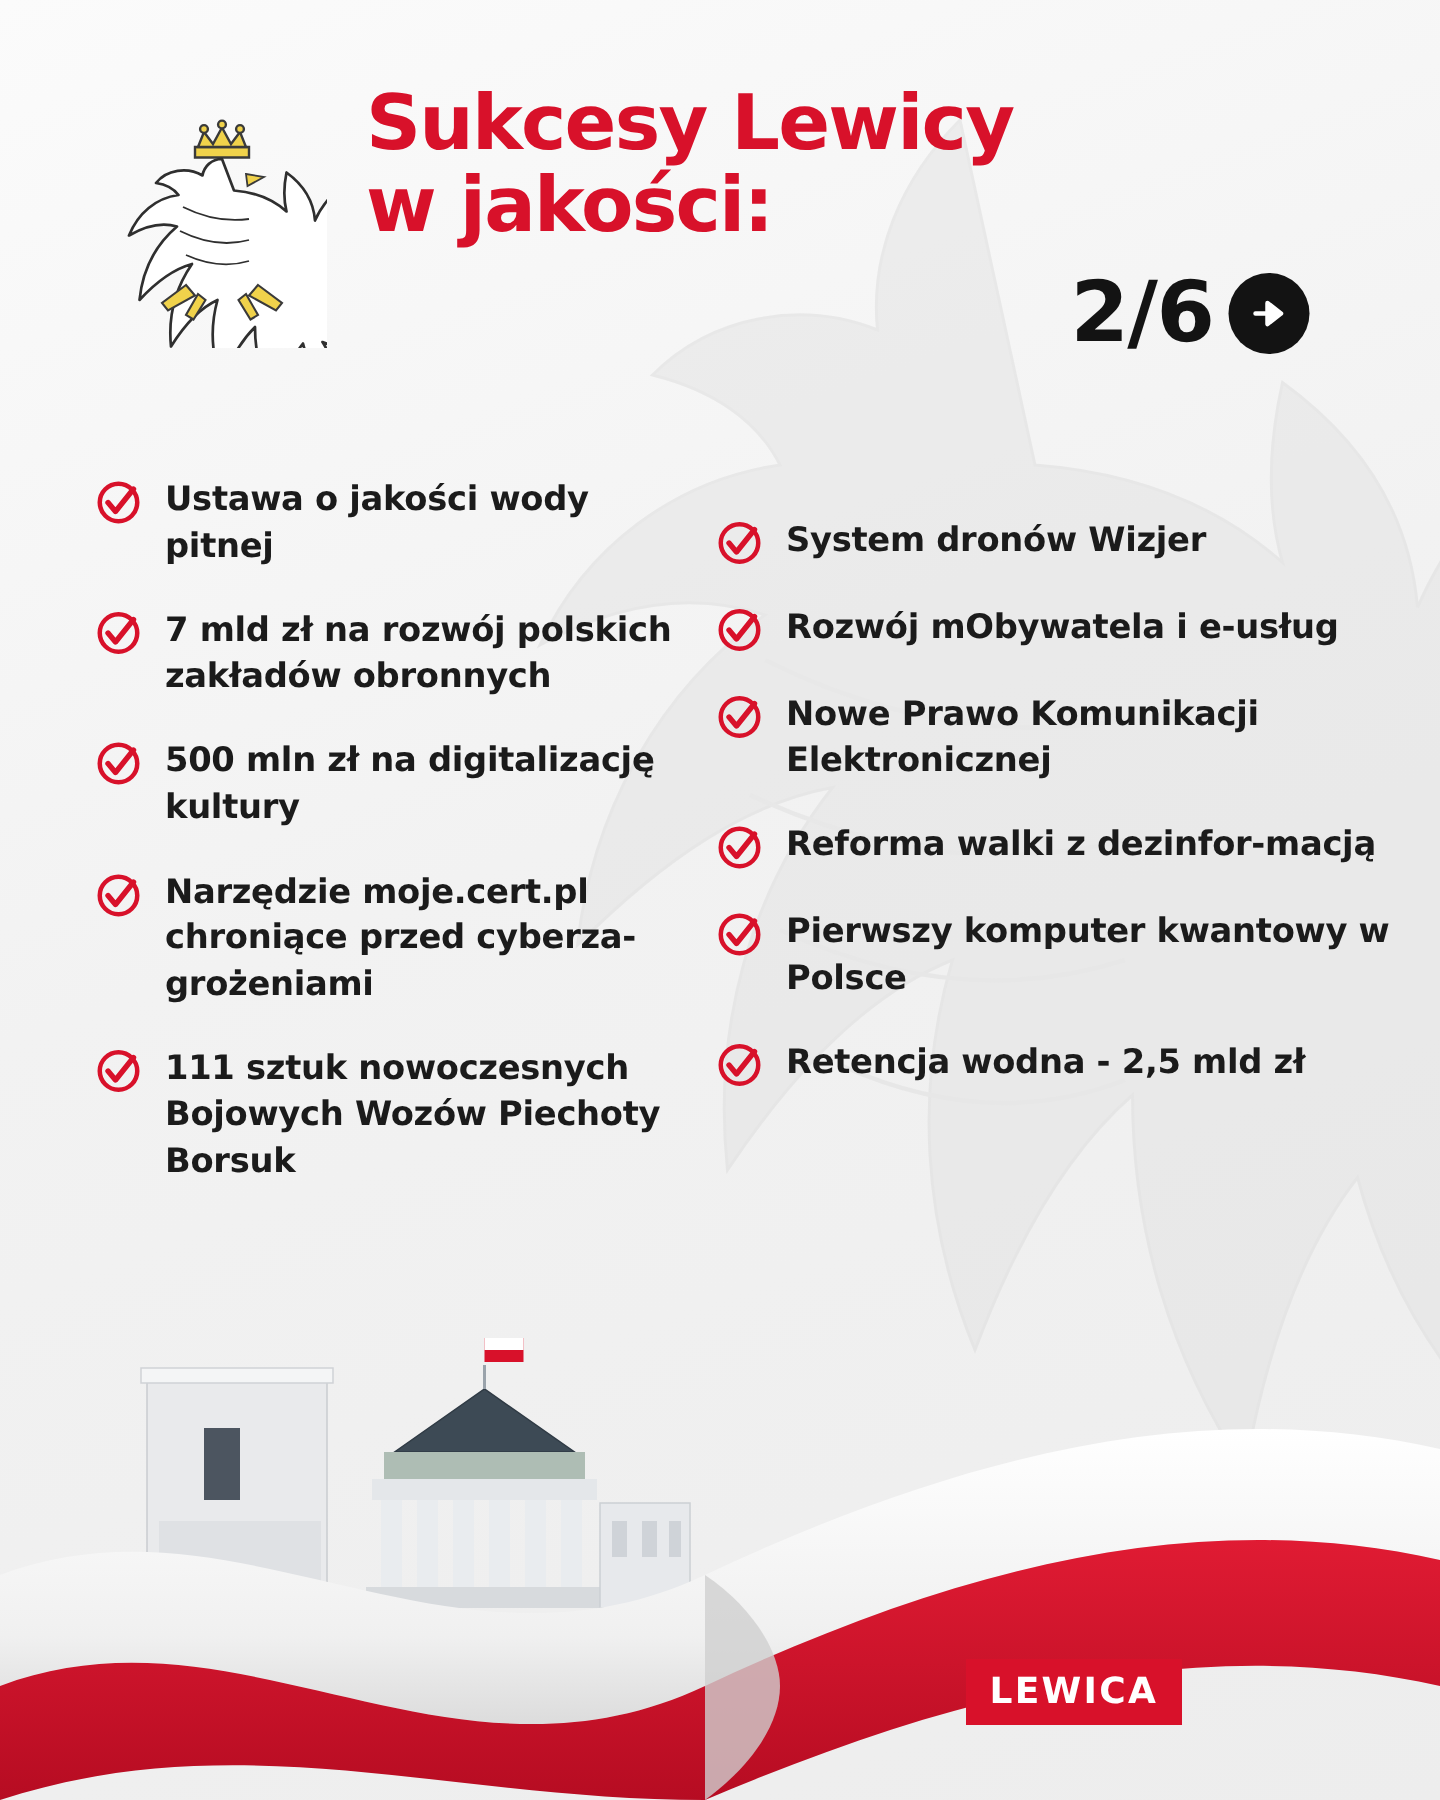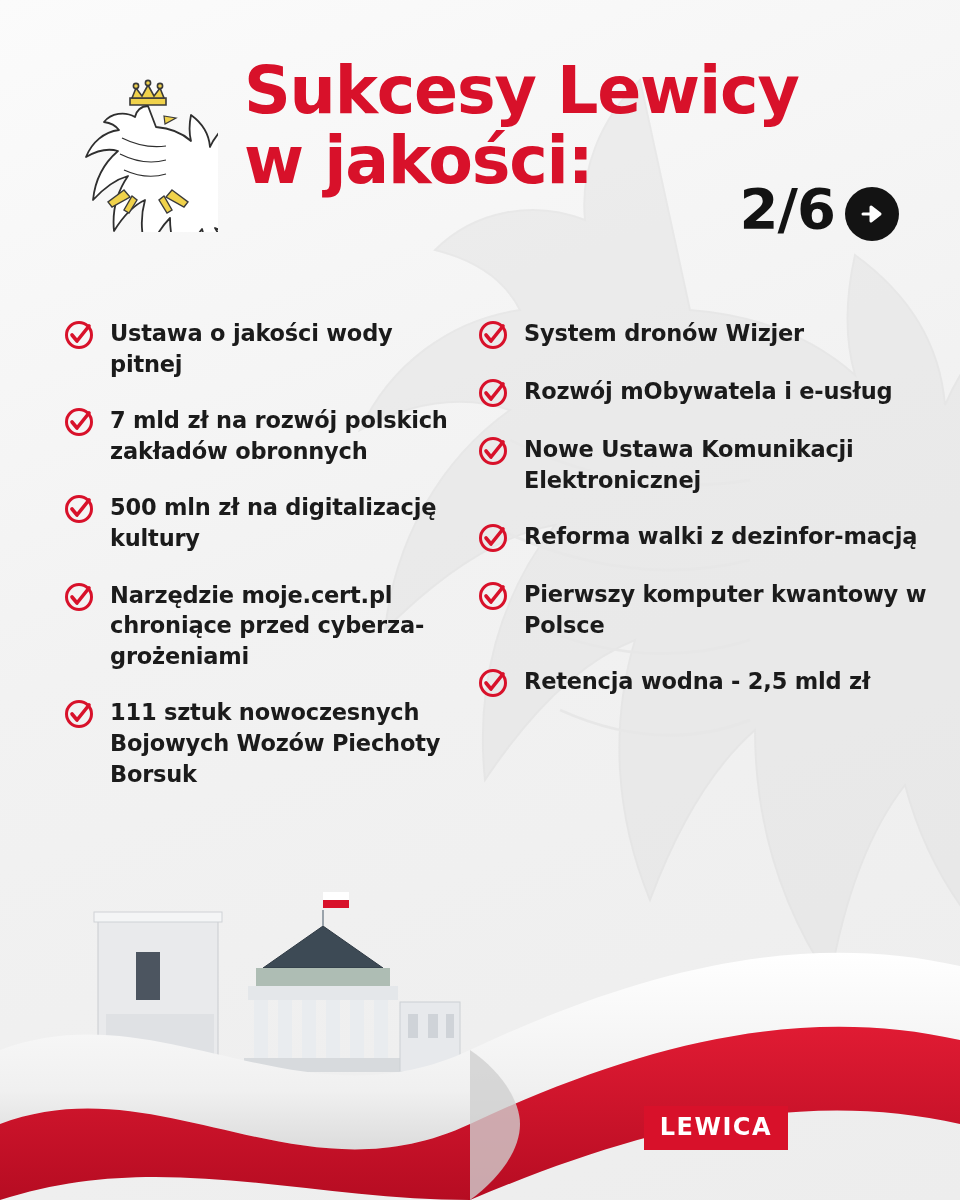--- a/index.html
+++ b/index.html
@@ -56,35 +56,35 @@
   .crest svg { width: 100%; height: 100%; display: block; }
 
   .title-block {
     position: absolute;
     left: 244px;
     top: 0;
     width: 660px;
   }
   .title {
     color: #d8112a;
-    font-size: 65px;
+    font-size: 51px;
     line-height: 1.07;
     font-weight: bold;
     letter-spacing: -1.2px;
     margin: 0;
     font-family: "DejaVu Sans", sans-serif;
   }
   .title .line2 { display: block; }
 
   .pager {
     position: absolute;
-    right: 61px;
+    right: 87px;
     top: 120px;
     display: flex;
-    align-items: flex-end;
+    align-items: center;
     gap: 10px;
   }
   .pager-text {
     font-size: 56px;
     font-weight: bold;
     color: #131313;
     letter-spacing: -1px;
     font-family: "DejaVu Sans", sans-serif;
   }
   .pager-arrow {
@@ -110,20 +110,21 @@
     box-sizing: border-box;
   }
   .col-left {
     width: 470px;
     padding-left: 64px;
     padding-right: 10px;
   }
   .col-right {
     width: 490px;
     padding-left: 8px;
+    margin-top: 27px;
   }
 
   .item {
     display: flex;
     align-items: flex-start;
     margin-bottom: 26px;
   }
   .check {
     flex: 0 0 auto;
     width: 30px;
@@ -328,21 +329,21 @@
         <span class="item-text">Rozwój mObywatela i e-usług</span>
       </div>
 
       <div class="item">
         <span class="check">
           <svg viewBox="0 0 30 30" xmlns="http://www.w3.org/2000/svg">
             <circle cx="15" cy="15" r="12.5" fill="none" stroke="#d8112a" stroke-width="3"></circle>
             <path d="M8 15 l5 6 l12 -15" fill="none" stroke="#d8112a" stroke-width="3.6" stroke-linecap="round" stroke-linejoin="round"></path>
           </svg>
         </span>
-        <span class="item-text">Nowe Ustawa Komunikacji Elektronicznej</span>
+        <span class="item-text">Nowe Prawo Komunikacji Elektronicznej</span>
       </div>
 
       <div class="item">
         <span class="check">
           <svg viewBox="0 0 30 30" xmlns="http://www.w3.org/2000/svg">
             <circle cx="15" cy="15" r="12.5" fill="none" stroke="#d8112a" stroke-width="3"></circle>
             <path d="M8 15 l5 6 l12 -15" fill="none" stroke="#d8112a" stroke-width="3.6" stroke-linecap="round" stroke-linejoin="round"></path>
           </svg>
         </span>
         <span class="item-text">Reforma walki z dezinfor-macją</span>

